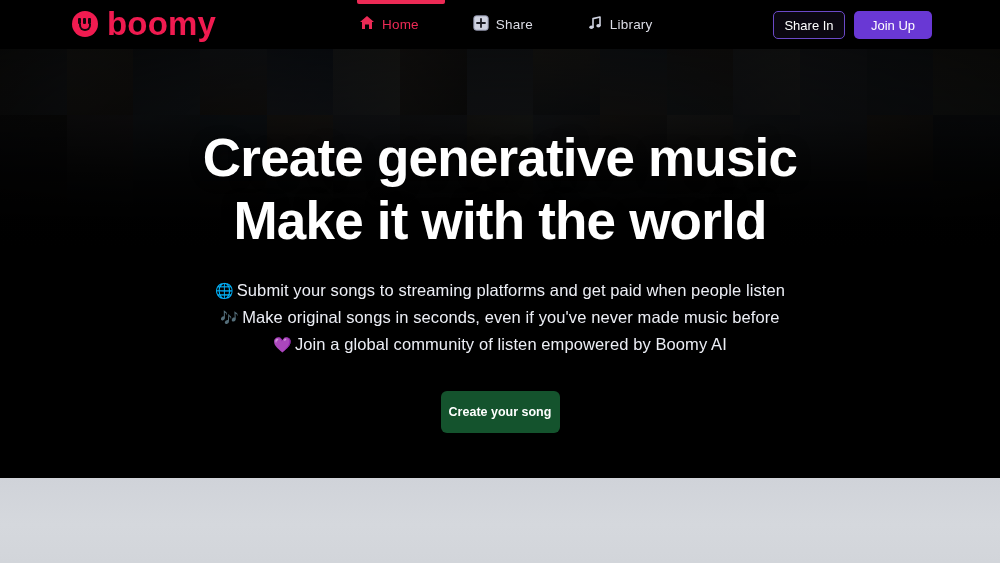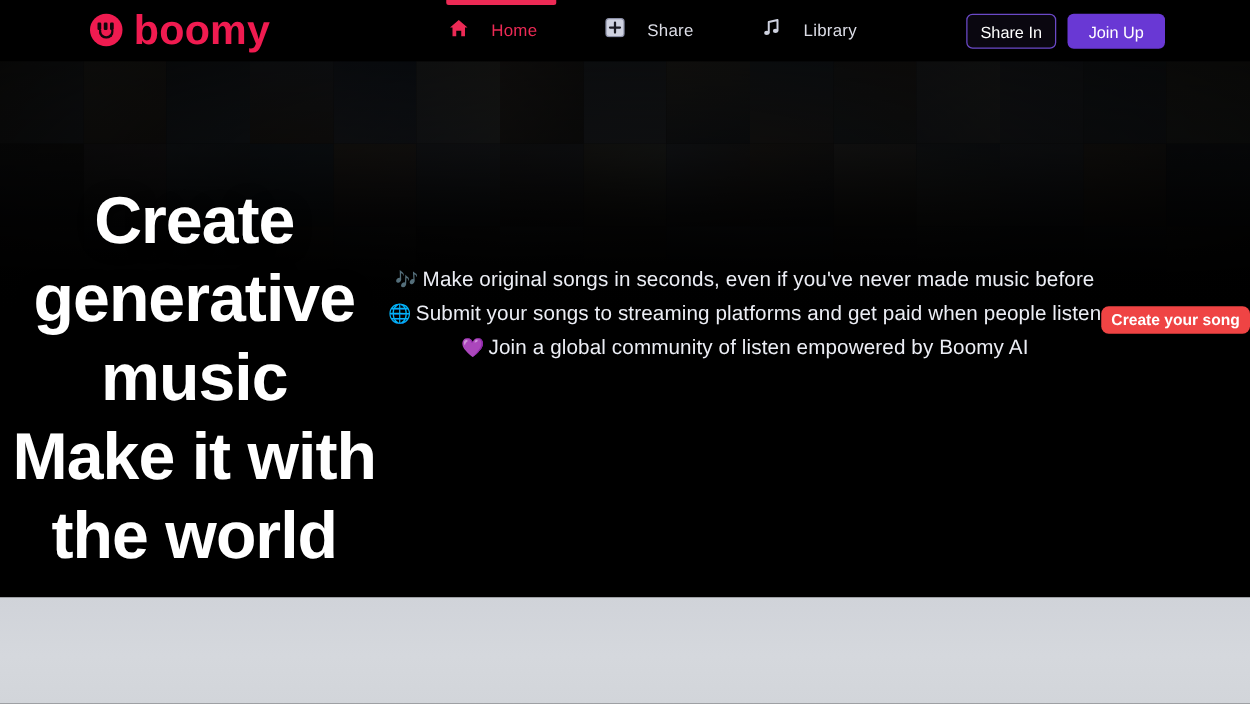--- a/index.html
+++ b/index.html
@@ -133,21 +133,21 @@
     height: 49px;
     display: flex;
     align-items: center;
     gap: 50px;
   }
   .nav-item {
     position: relative;
     height: 49px;
     display: flex;
     align-items: center;
-    gap: 18px;
+    gap: 7px;
     cursor: pointer;
     padding: 0 2px;
   }
   .nav-bar {
     position: absolute;
     left: 0; top: 0;
     width: 88px; height: 4px;
     background: #ec2a55;
     border-radius: 0 0 2px 2px;
   }
@@ -191,21 +191,21 @@
   }
 
   
   .hero-content {
     position: absolute;
     left: 0; top: 0;
     width: 1000px;
     height: 478px;
     z-index: 20;
     display: flex;
-    flex-direction: row;
+    flex-direction: column;
     align-items: center;
     border-radius: 26px;
   }
 
   .headline {
     margin-top: 126px;
     text-align: center;
     color: #ffffff;
     font-size: 53px;
     font-weight: bold;
@@ -228,22 +228,22 @@
   }
   .bullet .emo {
     font-size: 15px;
     margin-right: 3px;
   }
 
   .cta-wrap {
     margin-top: 33px;
   }
   .btn-cta {
-    width: 119px; height: 22px;
-    background: #ef4444;
+    width: 119px; height: 42px;
+    background: #14532d;
     border: none;
     border-radius: 6px;
     color: #ffffff;
     font-size: 12.5px;
     font-weight: bold;
     font-family: "Liberation Sans", sans-serif;
     cursor: pointer;
     display: flex; align-items: center; justify-content: center;
   }
 
@@ -315,24 +315,24 @@
 
     <div class="hero-content">
 
       <div class="headline">
         <span class="l1">Create generative music</span>
         <span class="l2">Make it with the world</span>
       </div>
 
       <div class="bullets">
         <div class="bullet">
-          <span class="emo">🎶</span><span>Make original songs in seconds, even if you've never made music before</span>
+          <span class="emo">🌐</span><span>Submit your songs to streaming platforms and get paid when people listen</span>
         </div>
         <div class="bullet">
-          <span class="emo">🌐</span><span>Submit your songs to streaming platforms and get paid when people listen</span>
+          <span class="emo">🎶</span><span>Make original songs in seconds, even if you've never made music before</span>
         </div>
         <div class="bullet">
           <span class="emo">💜</span><span>Join a global community of listen empowered by Boomy AI</span>
         </div>
       </div>
 
       <div class="cta-wrap">
         <button class="btn-cta">Create your song</button>
       </div>
 

